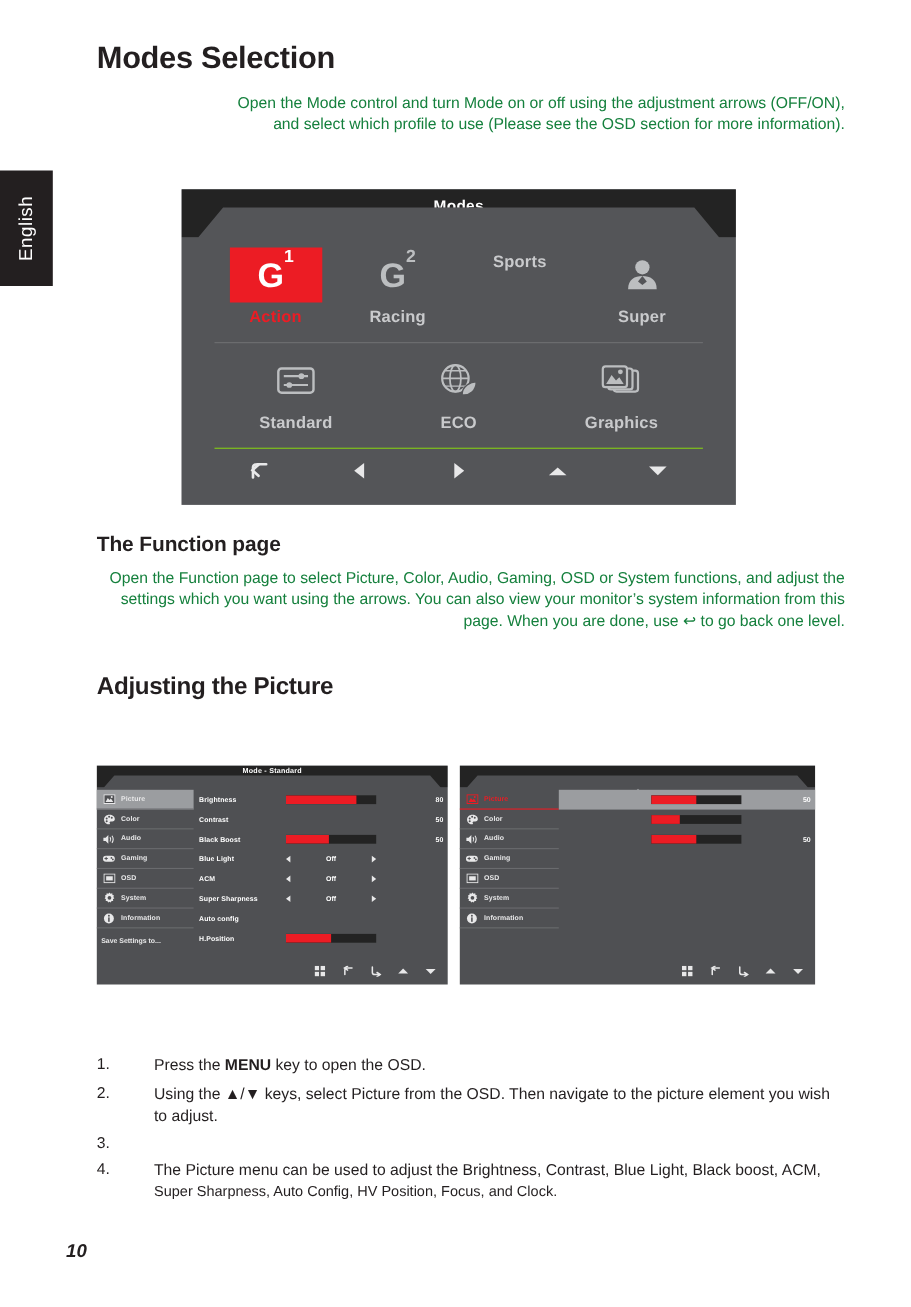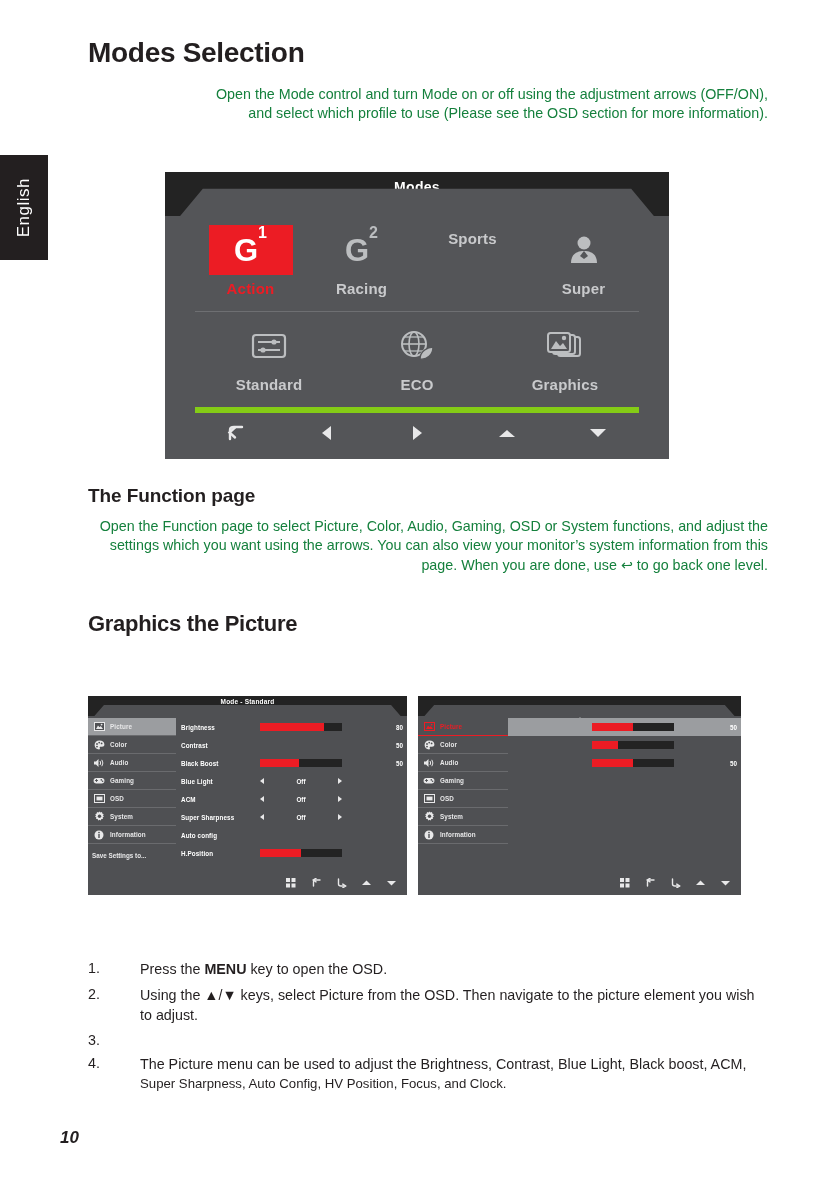--- a/index.html
+++ b/index.html
@@ -99,21 +99,21 @@
     letter-spacing: 0.3px;
   }
   .modes-grid {
     padding: 0 30px;
   }
   .modes-row {
     display: flex;
     height: 95px;
   }
   .modes-row.row1 { border-bottom: 1px solid #6e6f72; }
-  .modes-row.row2 { border-bottom: 6px solid #84cc16; }
+  .modes-row.row2 { border-bottom: 1px solid #84cc16; }
   .mode-cell {
     flex: 1;
     display: flex;
     flex-direction: column;
     align-items: center;
     justify-content: flex-start;
     padding-top: 9px;
     text-align: center;
   }
   .mode-iconbox {
@@ -473,21 +473,21 @@
         </svg>
     </div>
   </div>
 </div>
 
 <div class="content" style="top:485px;">
   <h2 class="subtitle">The Function page</h2>
   <div class="gap-10"></div>
   <p class="para">Open the Function page to select Picture, Color, Audio, Gaming, OSD or System functions, and adjust the settings which you want using the arrows. You can also view your monitor’s system information from this page. When you are done, use ↩ to go back one level.</p>
   <div class="gap-22"></div>
-  <h1 class="title" style="padding-top:14px; font-size:22px;">Graphics the Picture</h1>
+  <h1 class="title" style="padding-top:14px; font-size:22px;">Adjusting the Picture</h1>
 </div>
 
 <div class="osd-panel osd-left">
   <div class="osd-titlebar">
     <div class="t">Mode - Standard</div>
   </div>
 
   <div class="osd-body">
     <div class="osd-sidebar">
 

